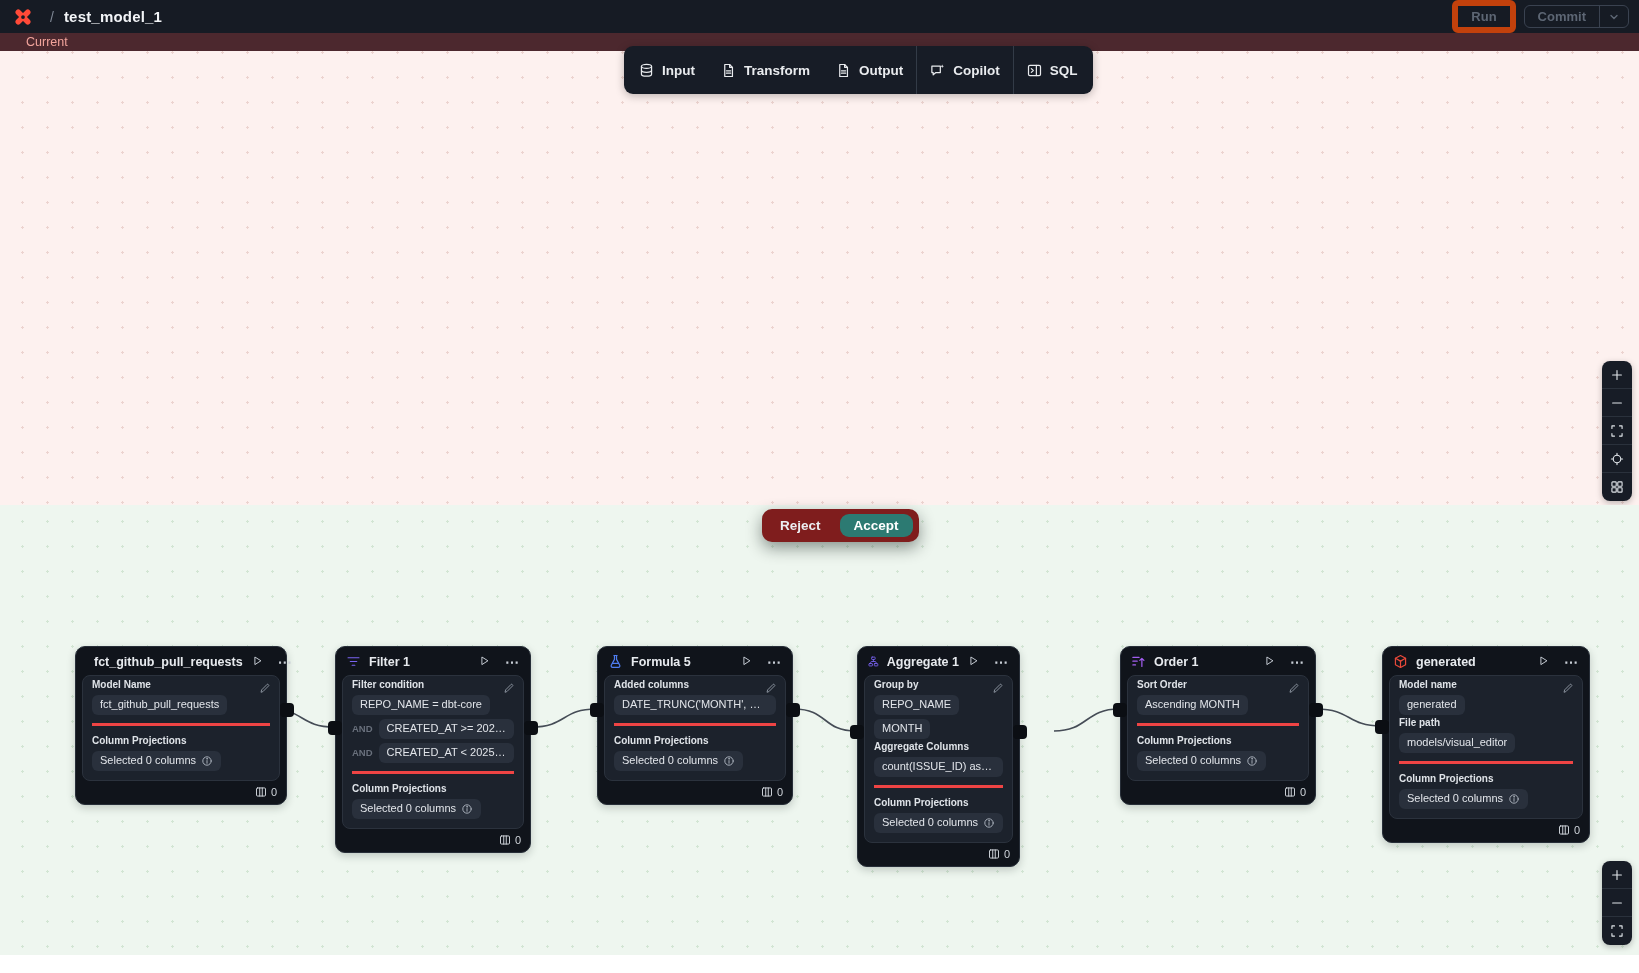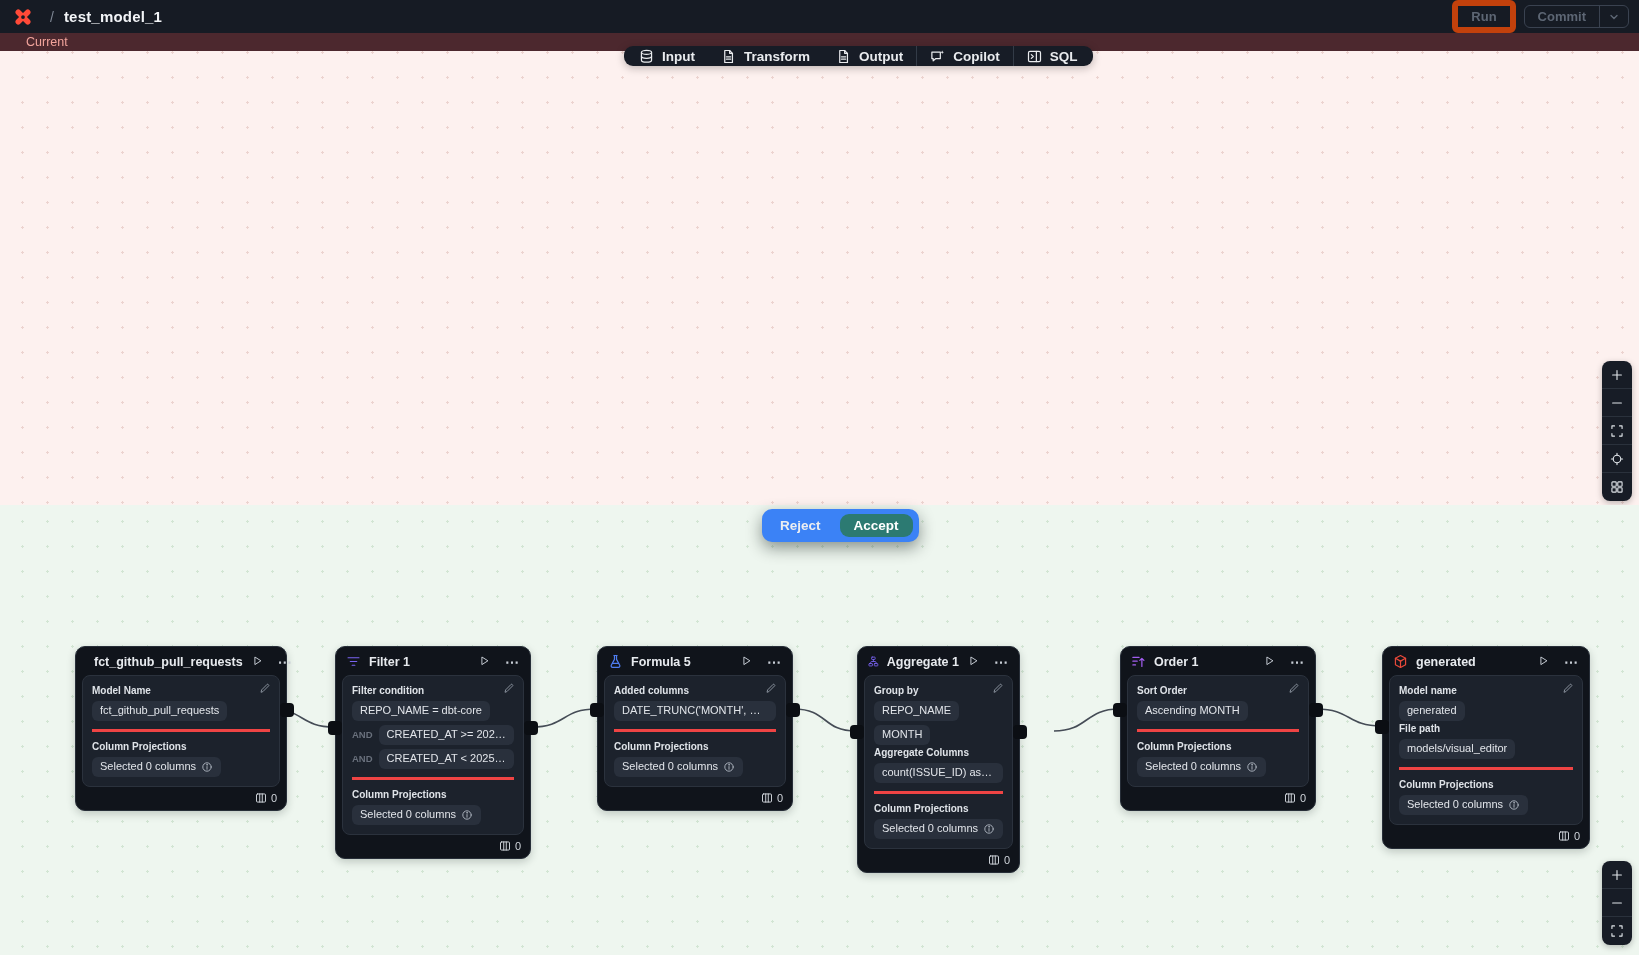--- a/index.html
+++ b/index.html
@@ -21,44 +21,44 @@
   .pane-bar{height:18px;display:flex;align-items:center;padding-left:26px;font-size:12.5px;}
   .bar-current{background:#4c282e;color:#f2a49c;}
   .bar-new{background:#17352b;color:#84e2b0;}
 
   
   .canvas{position:relative;overflow:hidden;}
   .canvas-current{height:454px;background-color:#fdf1ef;background-image:radial-gradient(#ecd3cf 1.2px,transparent 1.3px);background-size:25px 25px;background-position:10px 14px;}
   .canvas-new{height:450px;background-color:#eef6ef;background-image:radial-gradient(#d2e5d3 1.2px,transparent 1.3px);background-size:25px 25px;background-position:10px 4px;}
 
   
-  .toolbar{position:absolute;left:624px;top:46px;height:20px;background:#171c26;border-radius:9px;display:flex;align-items:stretch;padding:0 2px;box-shadow:0 2px 8px rgba(20,15,15,.28);z-index:50;}
+  .toolbar{position:absolute;left:624px;top:46px;height:48px;background:#171c26;border-radius:9px;display:flex;align-items:stretch;padding:0 2px;box-shadow:0 2px 8px rgba(20,15,15,.28);z-index:50;}
   .tb-item{display:flex;align-items:center;gap:8px;color:#e9ebee;font-size:13.5px;font-weight:600;padding:0 13px;background:none;border:none;font-family:inherit;cursor:pointer;}
   .tb-item svg{display:block;}
   .tb-divider{width:1px;background:#333b47;}
 
   
-  .diff-actions{position:absolute;left:762px;top:509px;background:#3b82f6;border-radius:10px;padding:5px 6px;display:flex;gap:7px;align-items:center;box-shadow:0 6px 16px rgba(10,25,20,.45);z-index:55;}
+  .diff-actions{position:absolute;left:762px;top:509px;background:#7f1d1d;border-radius:10px;padding:5px 6px;display:flex;gap:7px;align-items:center;box-shadow:0 6px 16px rgba(10,25,20,.45);z-index:55;}
   .reject-btn{background:none;border:none;color:#eceef1;font-size:13.5px;font-weight:600;padding:4px 12px;font-family:inherit;}
   .accept-btn{border:none;color:#fff;font-size:13.5px;font-weight:bold;padding:4px 14px;border-radius:7px;font-family:inherit;}
 
   
   .zoom-panel{position:absolute;width:30px;background:#171c26;border-radius:8px;display:flex;flex-direction:column;overflow:hidden;z-index:30;box-shadow:0 2px 6px rgba(0,0,0,.25);}
   .zp-btn{height:28px;display:flex;align-items:center;justify-content:center;color:#dfe3e8;border:none;background:none;border-bottom:1px solid #2a313c;font-size:17px;font-family:inherit;padding:0;}
   .zp-btn:last-child{border-bottom:none;}
   .zp-top{right:7px;top:310px;}
   .zp-bottom{right:7px;top:356px;}
 
   
   .node{position:absolute;background:#10141b;border:1px solid #272e38;border-radius:10px;box-shadow:0 3px 9px rgba(25,35,30,.22);color:#e7eaee;box-sizing:border-box;}
   .node-header{display:flex;align-items:center;gap:8px;padding:7px 10px 6px;}
   .node-title{font-weight:bold;font-size:12.5px;flex:1;white-space:nowrap;}
   .node-play{color:#c7cdd5;font-size:12px;background:none;border:none;padding:0;line-height:1;}
   .node-dots{color:#c7cdd5;font-size:14px;background:none;border:none;padding:0;margin-left:7px;line-height:1;letter-spacing:1px;font-weight:bold;}
-  .node-body{margin:0 6px;background:#1c222c;border:1px solid #2b323d;border-radius:8px;padding:7px 9px 9px;position:relative;}
+  .node-body{margin:0 6px;background:#1c222c;border:1px solid #2b323d;border-radius:8px;padding:1px 9px 9px;position:relative;}
   .edit-icon{position:absolute;top:6px;right:8px;color:#8b939e;background:none;border:none;padding:0;}
   .section.divided{border-top:3px solid #ef4444;margin-top:8px;padding-top:7px;}
   .sec-label{font-size:10px;font-weight:bold;color:#dfe3e8;margin:1px 0 2px;line-height:1.3;}
   .pill-row{display:flex;align-items:center;gap:6px;margin-top:4px;}
   .row-prefix{color:#69707c;font-size:9.5px;font-weight:bold;}
   .pill{background:#29303c;border-radius:6px;padding:2px 8px;font-size:11px;color:#e2e5ea;white-space:nowrap;max-width:168px;overflow:hidden;text-overflow:ellipsis;display:inline-flex;align-items:center;gap:5px;line-height:1.45;}
   .pill .txt{overflow:hidden;text-overflow:ellipsis;}
   .node-footer{display:flex;justify-content:flex-end;align-items:center;gap:4px;padding:5px 9px 6px;color:#cfd4da;font-size:11px;}
   .handle{position:absolute;width:14px;height:14px;background:#0b0e13;border-radius:4px;z-index:6;}
   #edge-layer{position:absolute;left:0;top:0;width:1639px;height:450px;pointer-events:none;}

